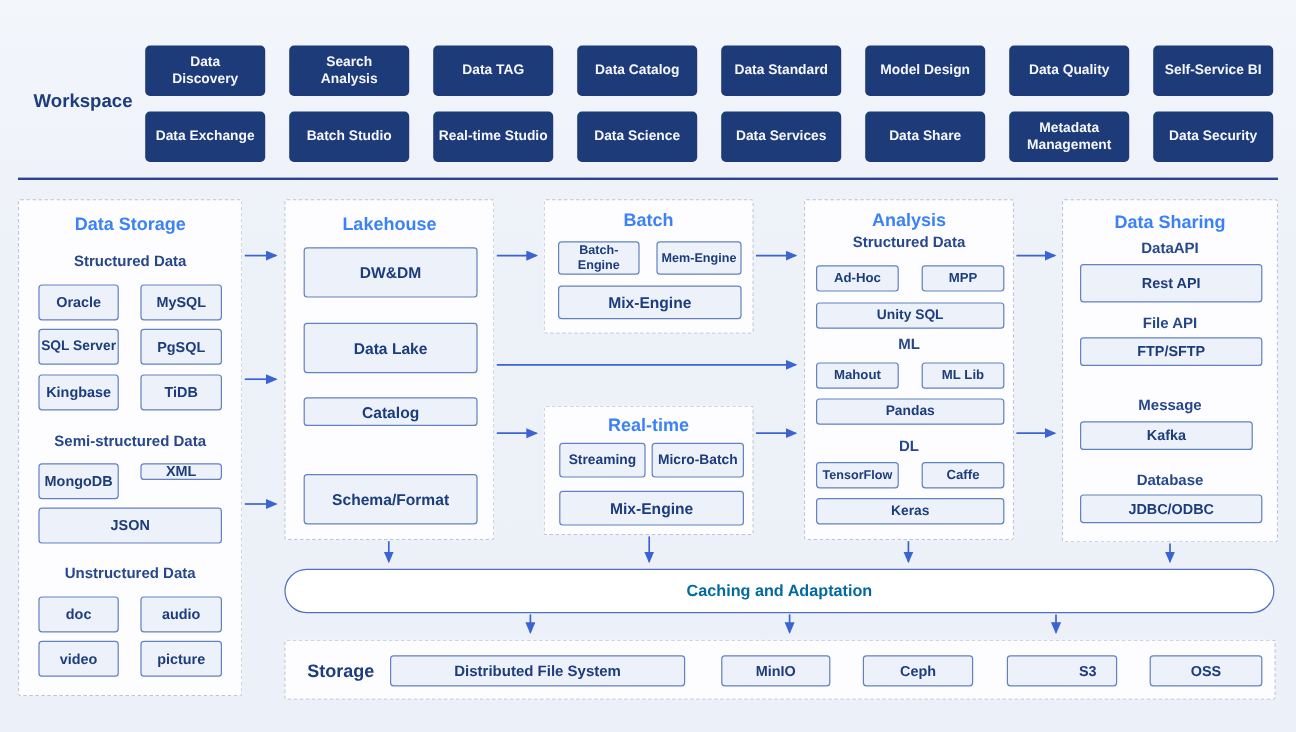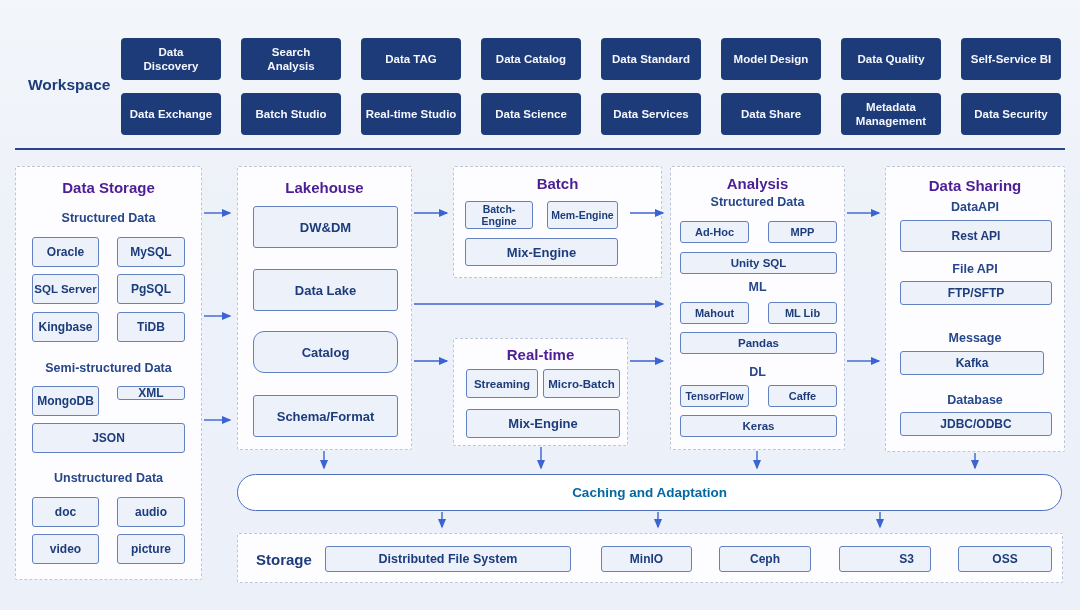--- a/index.html
+++ b/index.html
@@ -6,21 +6,21 @@
   body{font-family:"Liberation Sans",sans-serif;background:#eef1f8;}
   #stage{position:relative;width:1080px;height:610px;background:linear-gradient(180deg,#f3f6fb 0%,#edf1f8 35%,#ecf0f8 100%);overflow:hidden;}
 
   .wlabel{position:absolute;font-size:15.5px;font-weight:700;color:#1d3c7c;}
   #wgrid{position:absolute;left:121px;top:38px;width:940px;display:grid;grid-template-columns:repeat(8,1fr);gap:13px 20px;}
   .wbtn{height:42px;background:#1d3a79;border-radius:4px;color:#f5f7fc;font-size:11.5px;font-weight:600;line-height:1.25;display:flex;align-items:center;justify-content:center;text-align:center;white-space:pre-line;padding:0 2px;box-sizing:border-box;}
 
   .divider{position:absolute;left:15px;top:148px;width:1050px;height:2px;background:#2a458c;}
 
   .panel{position:absolute;border:1.6px dashed #bcc6d8;background:#fdfdff;border-radius:2px;box-sizing:border-box;}
-  .panel-title{position:absolute;left:0;right:0;text-align:center;font-size:15px;font-weight:700;color:#4c1d95;}
+  .panel-title{position:absolute;left:0;right:0;text-align:center;font-size:15px;font-weight:700;color:#3b82f6;}
   .sub-label{position:absolute;left:0;right:0;text-align:center;font-size:12.5px;font-weight:700;color:#27478b;}
   .box{position:absolute;background:#edf2fa;border:1px solid #6181c1;border-radius:3px;color:#1d3c7c;font-size:12px;font-weight:600;display:flex;align-items:center;justify-content:center;text-align:center;box-sizing:border-box;}
 
   #caching-bar{position:absolute;left:237px;top:474px;width:825px;height:37px;background:#ffffff;border:1.2px solid #4f6fc0;border-radius:18.5px;display:flex;align-items:center;justify-content:center;font-size:13.5px;font-weight:700;color:#0369a1;box-sizing:border-box;}
 
   #storage-row-label{position:absolute;left:18px;top:0;height:50px;display:flex;align-items:center;font-size:15px;font-weight:700;color:#1d3c7c;}
 
   svg.arrows{position:absolute;left:0;top:0;z-index:3;pointer-events:none;}
 </style>
 </head>
@@ -69,25 +69,25 @@
     <div class="box" style="left:16px;top:330px;width:67px;height:30px;">doc</div>
     <div class="box" style="left:101px;top:330px;width:68px;height:30px;">audio</div>
     <div class="box" style="left:16px;top:367px;width:67px;height:30px;">video</div>
     <div class="box" style="left:101px;top:367px;width:68px;height:30px;">picture</div>
   </div>
 
   <div class="panel" style="left:237px;top:166px;width:175px;height:284px;">
     <div class="panel-title" style="top:12px;">Lakehouse</div>
     <div class="box" style="left:15px;top:39px;width:145px;height:42px;font-size:13px;">DW&amp;DM</div>
     <div class="box" style="left:15px;top:102px;width:145px;height:42px;font-size:13px;">Data Lake</div>
-    <div class="box" style="left:15px;top:164px;width:145px;height:42px;font-size:13px;border-radius:11px;">Catalog</div>
+    <div class="box" style="left:15px;top:164px;width:145px;height:24px;font-size:13px;">Catalog</div>
     <div class="box" style="left:15px;top:228px;width:145px;height:42px;font-size:13px;">Schema/Format</div>
   </div>
 
-  <div class="panel" style="left:453px;top:166px;width:209px;height:112px;">
+  <div class="panel" style="left:453px;top:166px;width:175px;height:112px;">
     <div class="panel-title" style="top:8px;">Batch</div>
     <div class="box" style="left:11px;top:34px;width:68px;height:28px;font-size:10.5px;">Batch-Engine</div>
     <div class="box" style="left:93px;top:34px;width:71px;height:28px;font-size:10.5px;">Mem-Engine</div>
     <div class="box" style="left:11px;top:71px;width:153px;height:28px;font-size:13px;">Mix-Engine</div>
   </div>
 
   <div class="panel" style="left:453px;top:338px;width:175px;height:108px;">
     <div class="panel-title" style="top:7px;">Real-time</div>
     <div class="box" style="left:12px;top:30px;width:72px;height:29px;font-size:11.5px;">Streaming</div>
     <div class="box" style="left:89px;top:30px;width:77px;height:29px;font-size:11.5px;">Micro-Batch</div>

